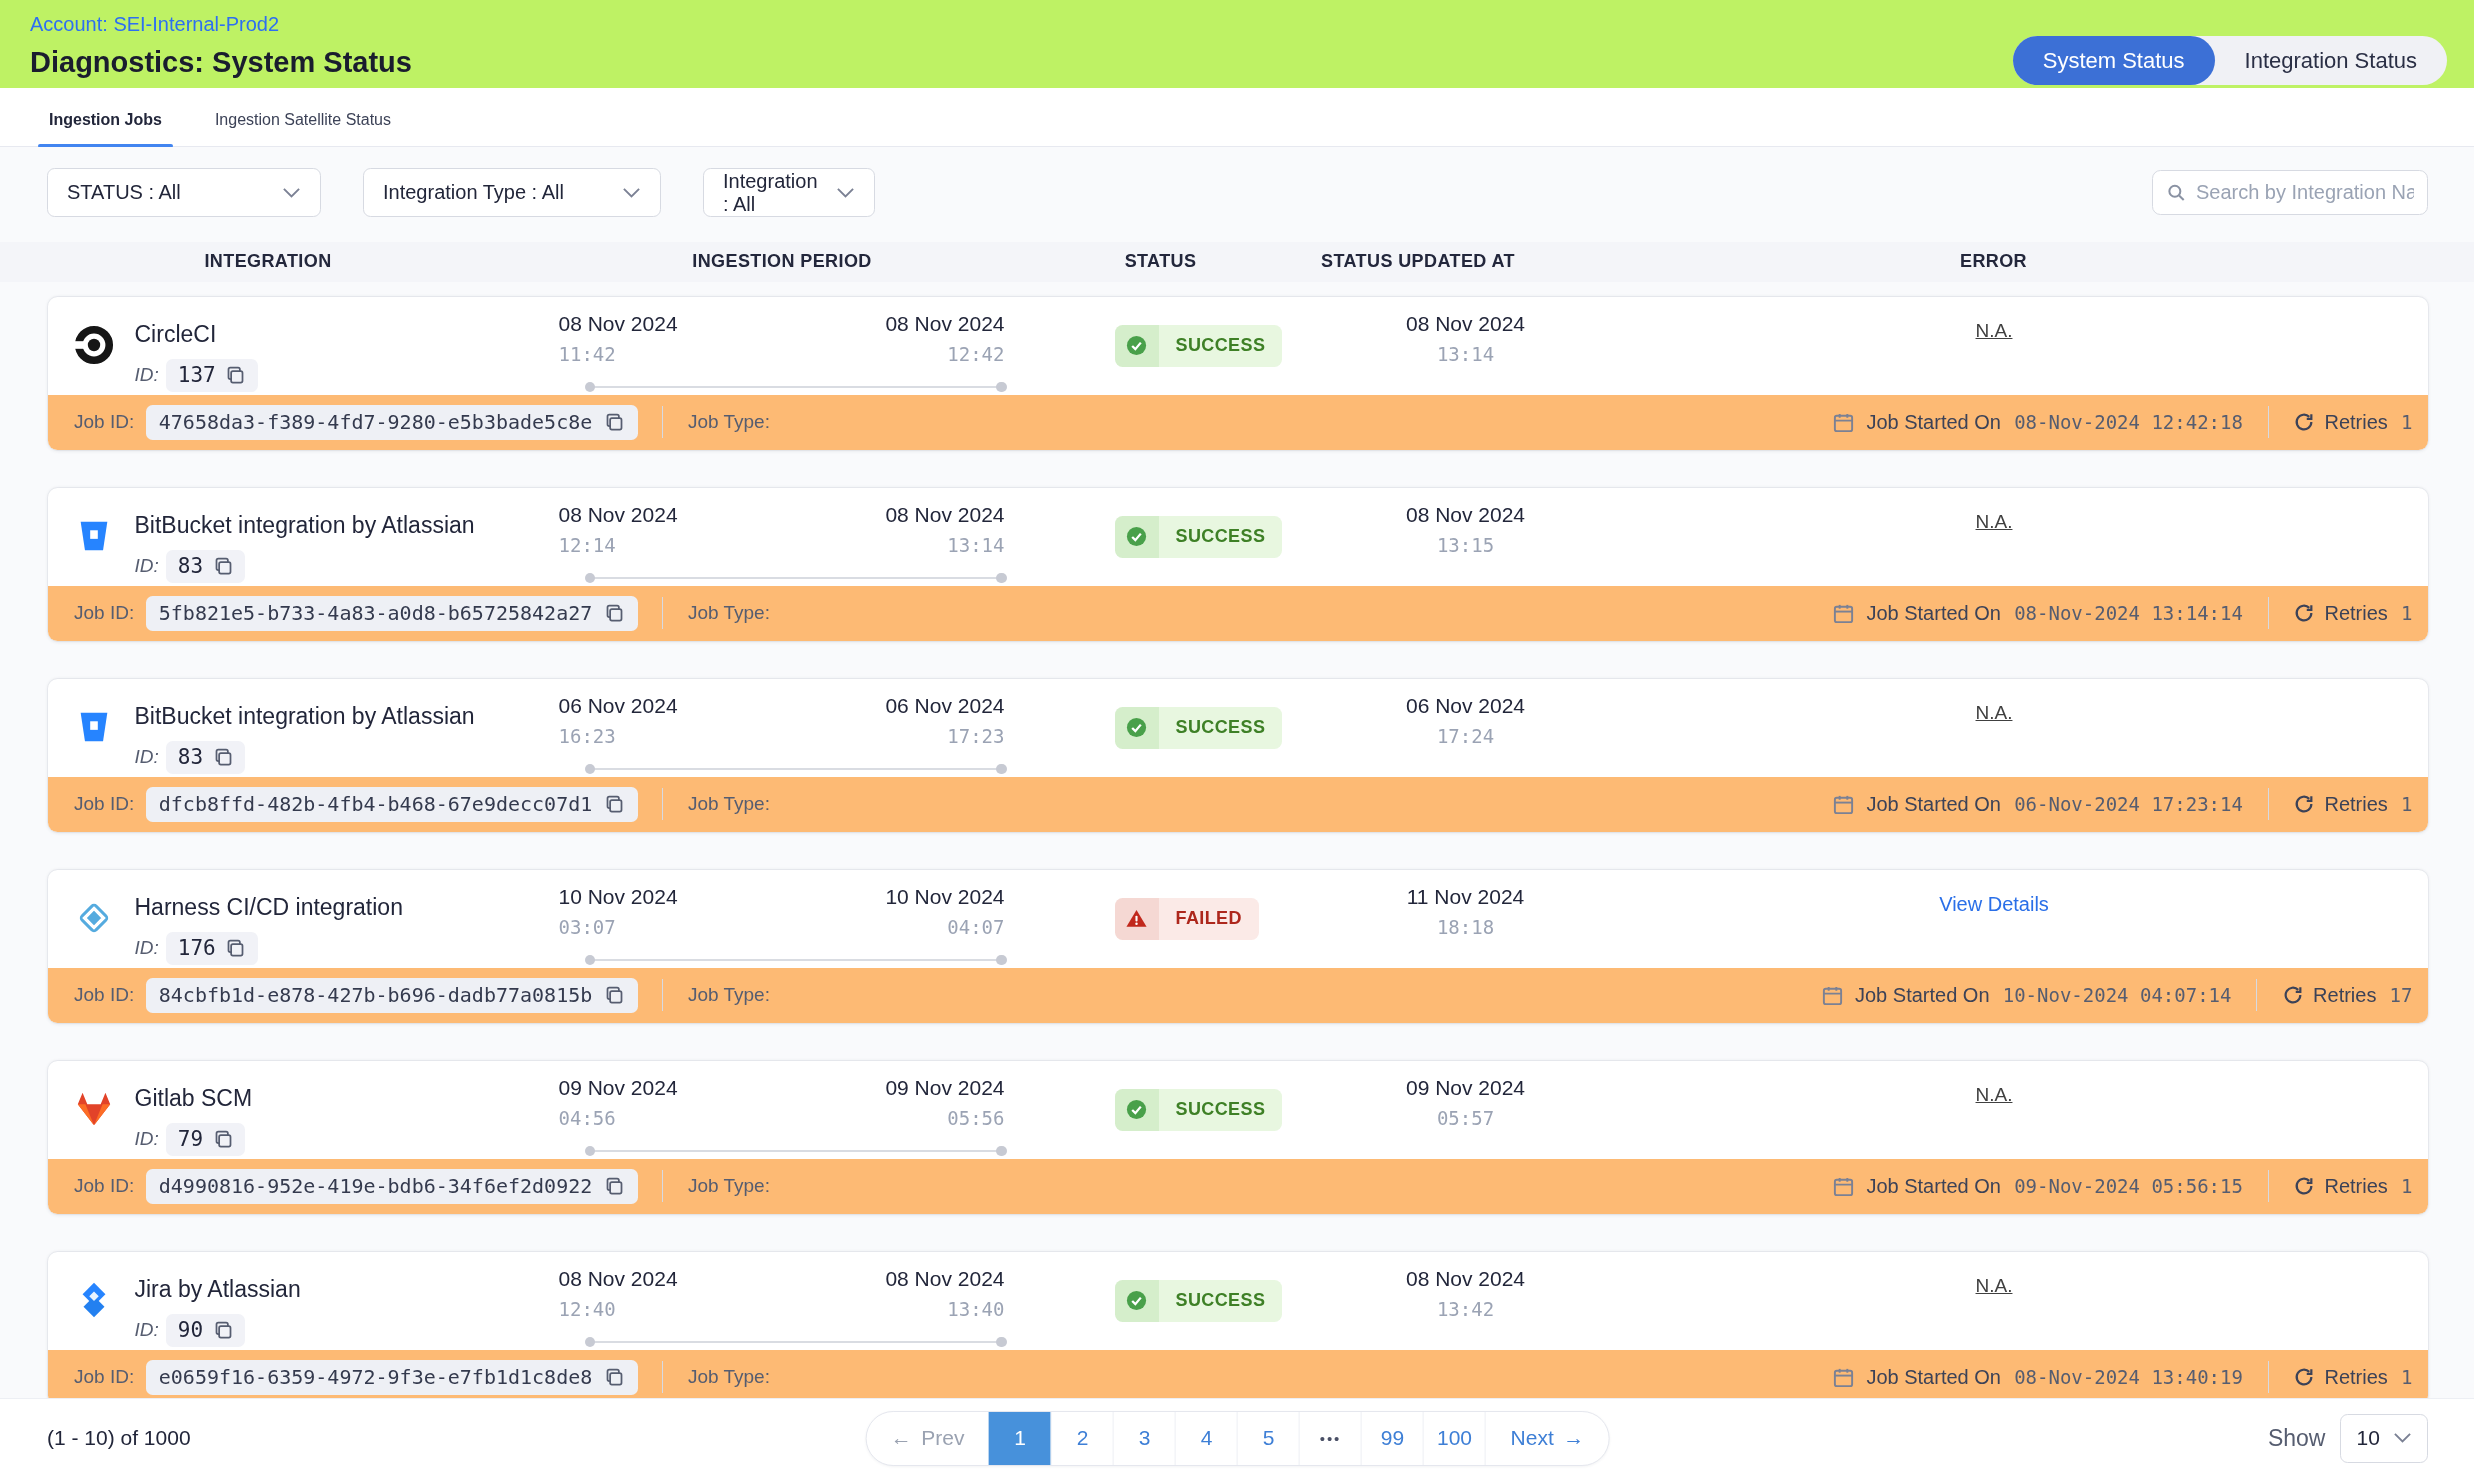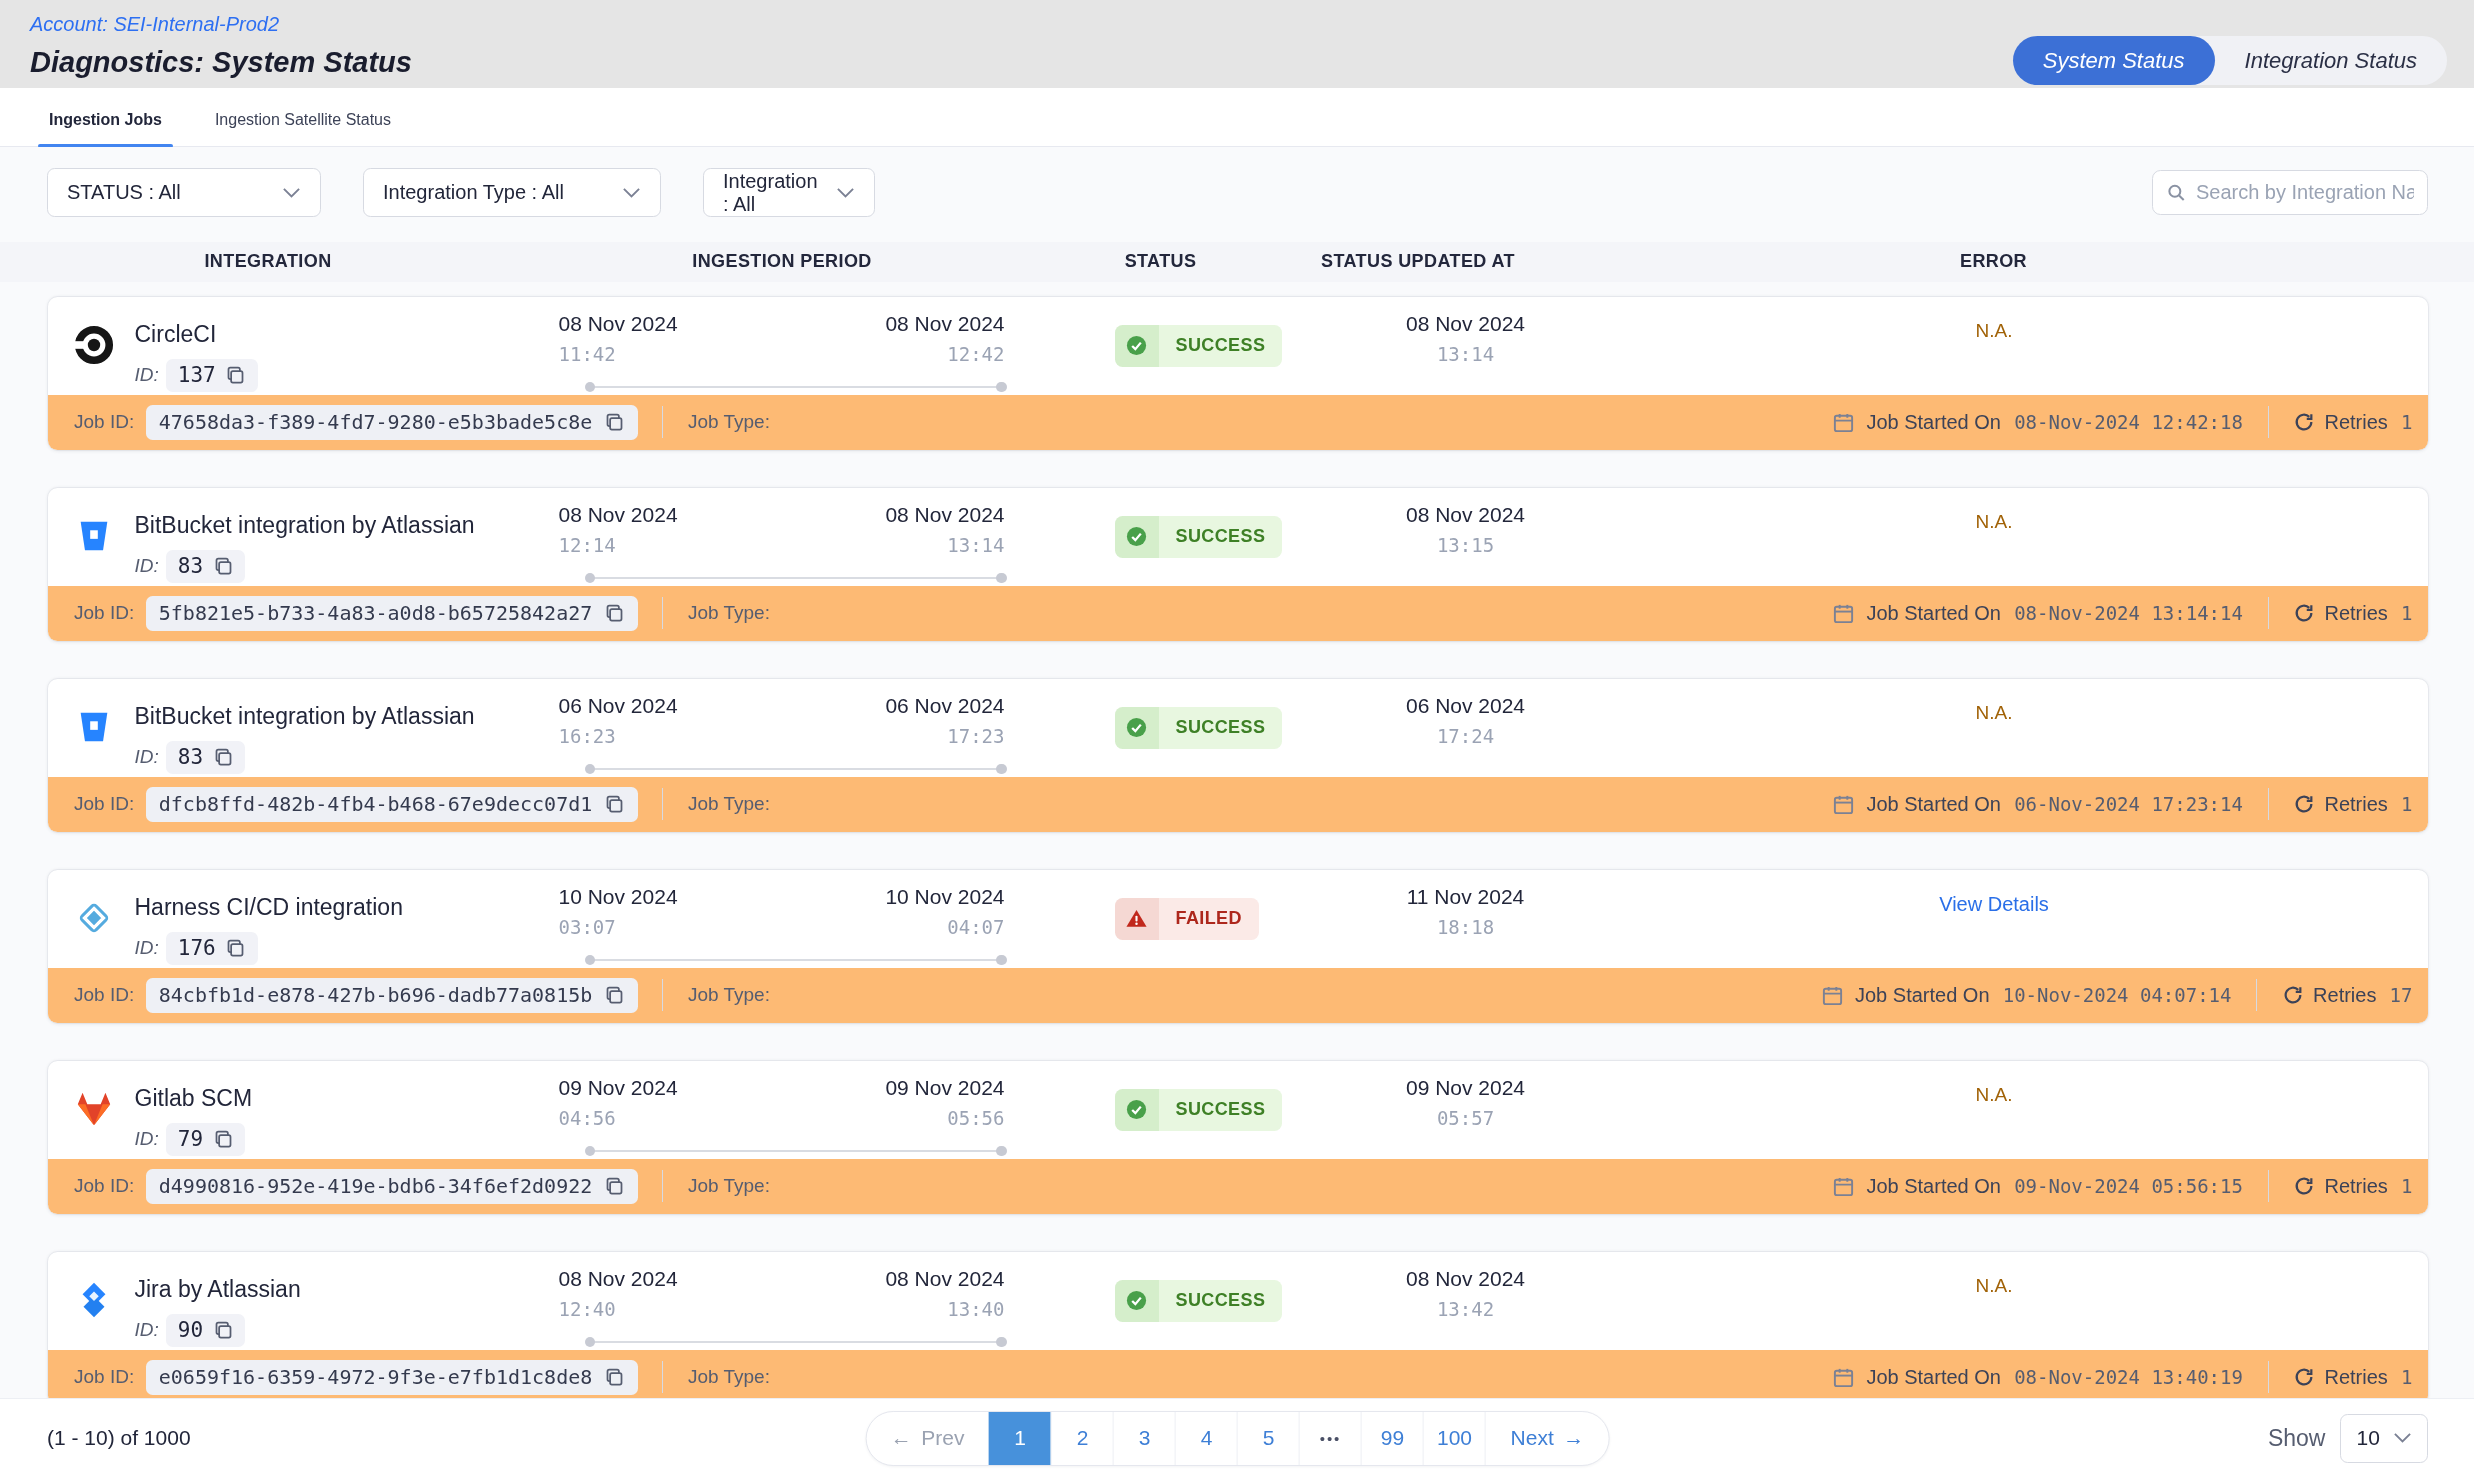--- a/index.html
+++ b/index.html
@@ -1,21 +1,21 @@
 <!DOCTYPE html>
 <html style="font-size:15px"><head>
 <meta charset="utf-8">
 <style>
   * { margin:0; padding:0; box-sizing:border-box; }
   html,body { width:2475px; height:1478px; overflow:hidden; background:#ffffff;
     font-family:"Liberation Sans", sans-serif; }
   .mono { font-family:"DejaVu Sans Mono", monospace; }
 
   
-  .top-header { padding:13.2px 30px 9.5px 30px; background:#e5e5e5; position:relative;font-style:italic; }
+  .top-header { padding:13.2px 30px 9.5px 30px; background:#bef264; position:relative; }
   .account-link { color:#2d6ff2; font-size:20px; cursor:pointer; display:inline-block; margin-bottom:9.5px; }
   .page-title { font-size:29px; font-weight:700; color:#1a1d2e; }
   .status-toggle { position:absolute; right:28px; top:36px; background:#f0f1f5; border-radius:26.5px;
     display:flex; align-items:center; height:49px; }
   .status-toggle .seg { font-size:22px; padding:0 30px; height:49px; display:flex; align-items:center;
     border-radius:26.5px; color:#2a2f45; cursor:pointer; white-space:nowrap; }
   .status-toggle .seg.active { background:#3c70d6; color:#fff; font-weight:500; }
 
   
   .tabs-bar { border-bottom:0.9px solid #e7e9f0; padding:0 49px; display:flex; gap:53px; background:#fff; height:59px; }
@@ -75,21 +75,21 @@
   .status-badge .icon-part { width:44px; display:flex; align-items:center; justify-content:center; }
   .status-badge .text-part { display:flex; align-items:center; padding:0 17px; font-size:18px; font-weight:700; letter-spacing:0.4px; }
   .status-badge.success .icon-part { background:#d5eecb; }
   .status-badge.success .text-part { background:#e8f7e0; color:#3e8026; }
   .status-badge.failed .icon-part { background:#f5d8d3; }
   .status-badge.failed .text-part { background:#fbeae7; color:#ad271c; }
   .status-badge .icon-part svg { width:23px; height:23px; }
 
   .updated-cell { position:absolute; left:1276px; width:284px; top:15px; text-align:center; }
   .error-cell { position:absolute; left:1828px; width:237px; top:23px; text-align:center; font-size:19px; }
-  .error-cell.na { color:#a16207; }
+  .error-cell.na { color:#404040;text-decoration:underline; }
   .error-cell.link { color:#2a6fe8; font-size:20px; cursor:pointer; }
 
   .card-sub { height:55px; background:#fdba74; display:flex; align-items:center; padding:0 15px 0 26.5px; }
   .sub-label { font-size:19px; color:#565d70; white-space:nowrap; }
   .jobid-chip { background:#eef0f5; border-radius:6.6px; padding:5.7px 13.2px; margin-left:11.4px;
     display:flex; align-items:center; gap:11.4px; }
   .jobid-chip .uuid { font-size:20px; color:#343a4e; }
   .v-div { width:0.9px; height:32px; background:#d7dae2; margin:0 24.6px; flex:none; }
   .sub-right { margin-left:auto; display:flex; align-items:center; }
   .cal-icon { width:23px; height:23px; margin-right:11.4px; }

